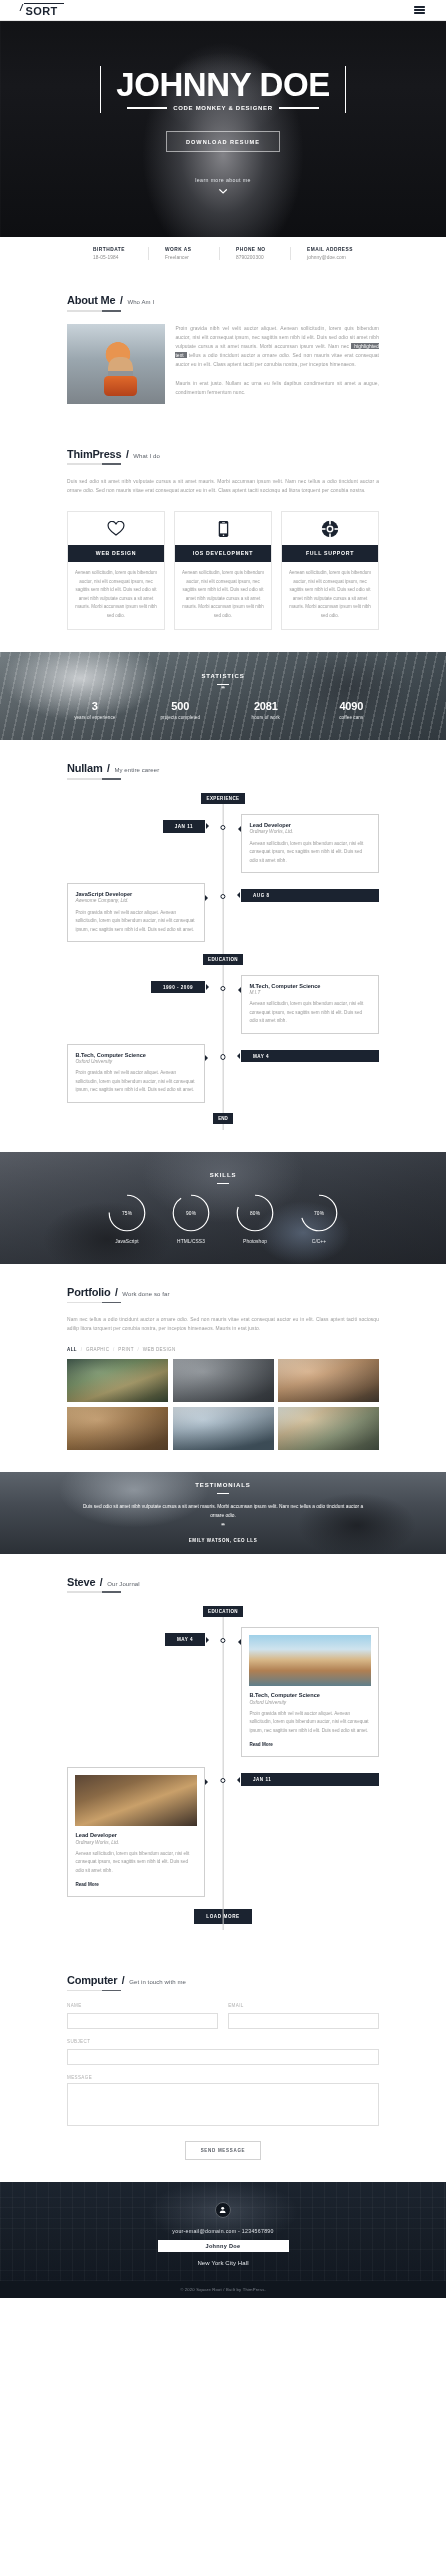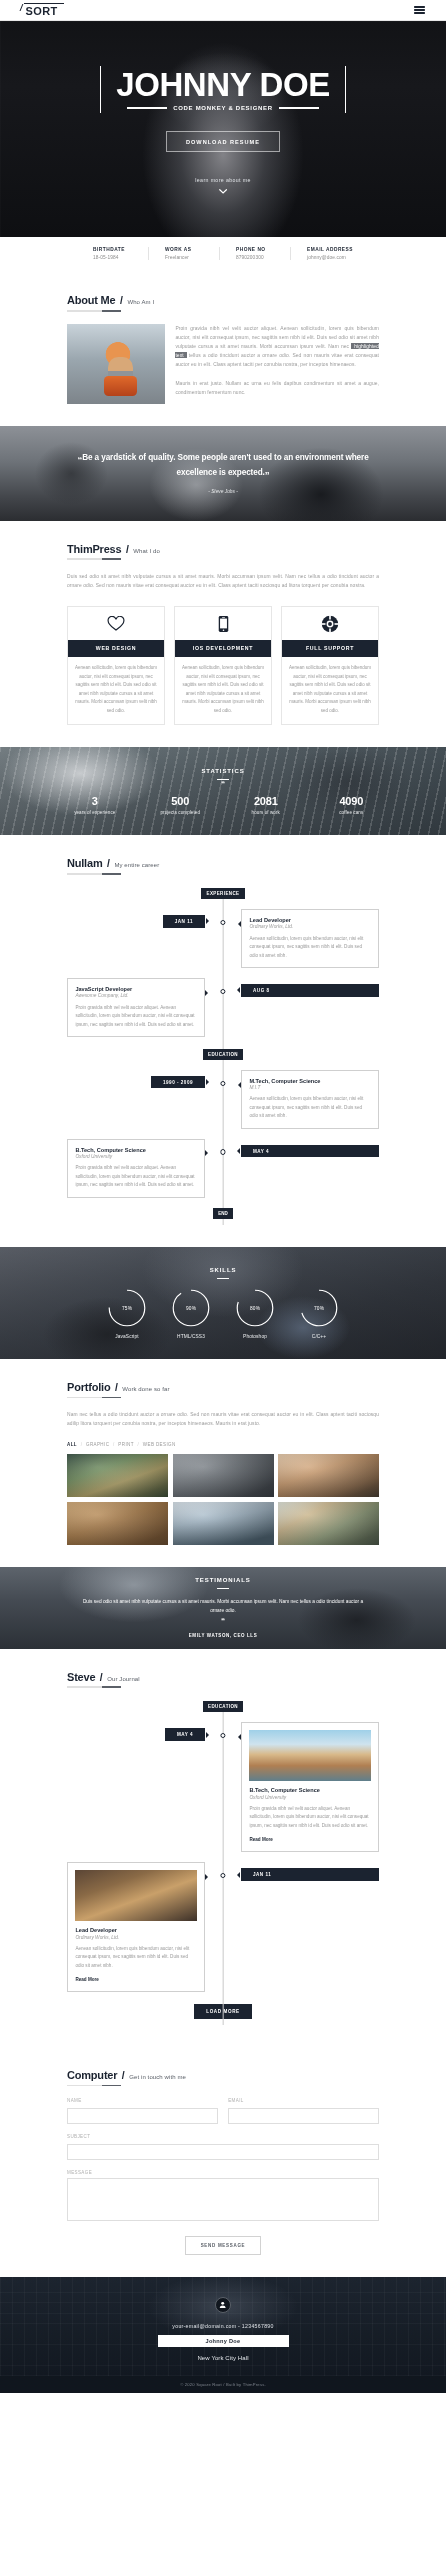--- a/index.html
+++ b/index.html
@@ -381,26 +381,20 @@
     </div>
     <div class="about-row">
       <div class="about-photo"></div>
       <div class="about-copy">
         <p class="body-text"><span>Proin gravida nibh vel velit auctor aliquet. Aenean sollicitudin, lorem quis bibendum auctor, nisi elit consequat ipsum, nec sagittis sem nibh id elit. Duis sed odio sit amet nibh vulputate cursus a sit amet mauris. Morbi accumsan ipsum velit. Nam nec </span><span class="hl">highlighted text</span><span> tellus a odio tincidunt auctor a ornare odio. Sed non mauris vitae erat consequat auctor eu in elit. Class aptent taciti per conubia nostra, per inceptos himenaeos.</span></p>
         <p class="body-text">Mauris in erat justo. Nullam ac urna eu felis dapibus condimentum sit amet a augue, condimentum fermentum nunc.</p>
       </div>
     </div>
   </div>
 
-  <div class="quote">
-    <div class="quote-text">
-      <span class="qm">“</span><span>Be a yardstick of quality. Some people aren't used to an environment where excellence is expected.</span><span class="qm">”</span>
-    </div>
-    <div class="quote-author">- Steve Jobs -</div>
-  </div>
 
   <div class="section">
     <div class="sec-head">
       <div class="sec-title-row">
         <span class="sec-title">ThimPress</span>
         <span class="sec-slash">/</span>
         <span class="sec-sub">What I do</span>
       </div>
       <div class="sec-underline"></div>
     </div>

